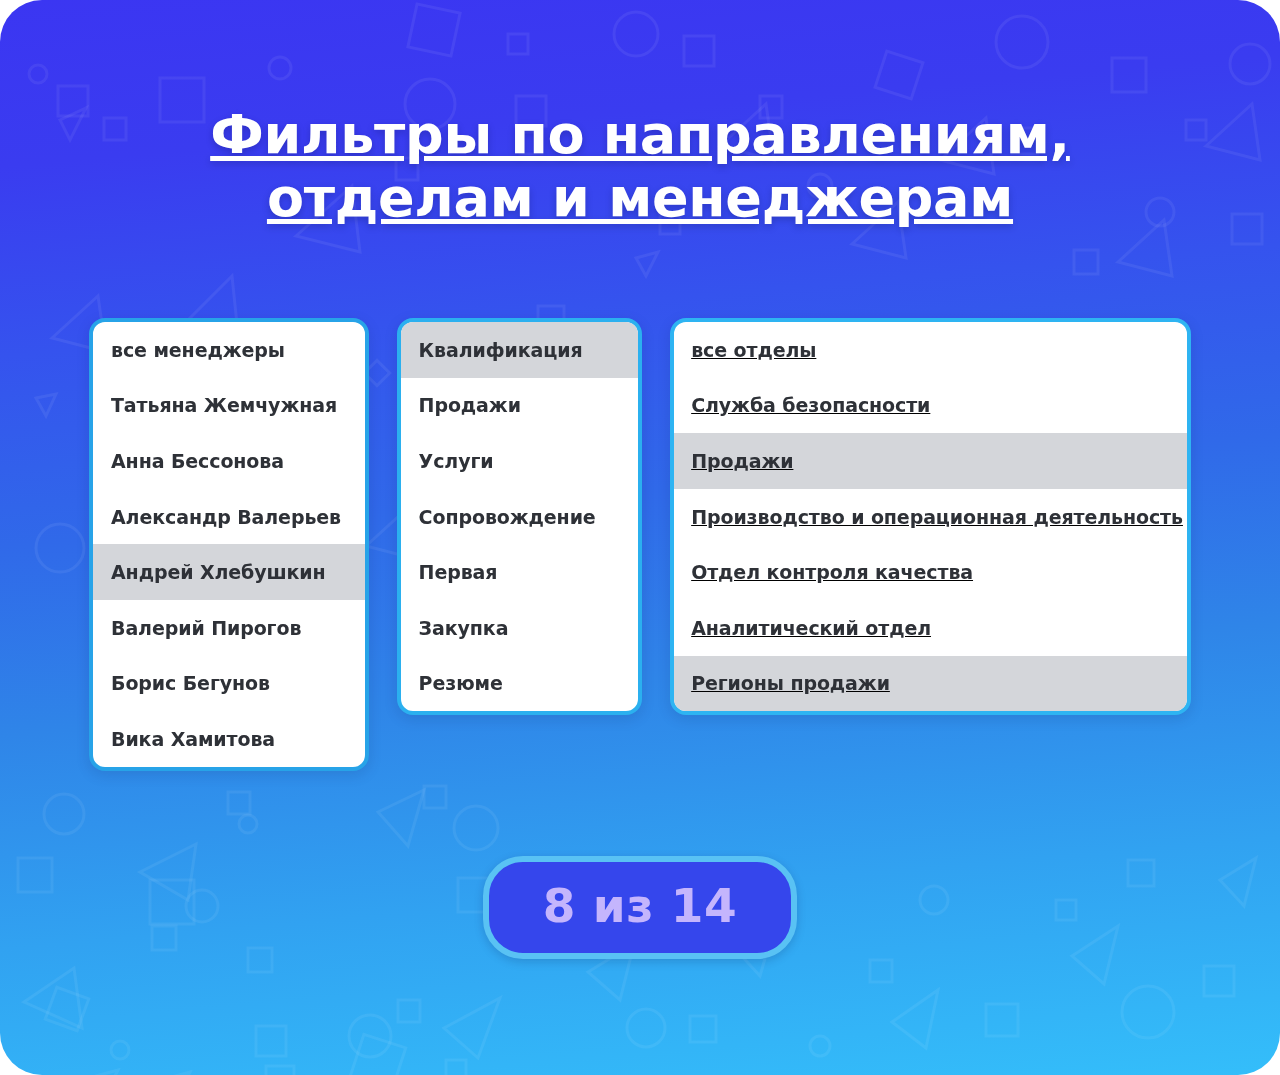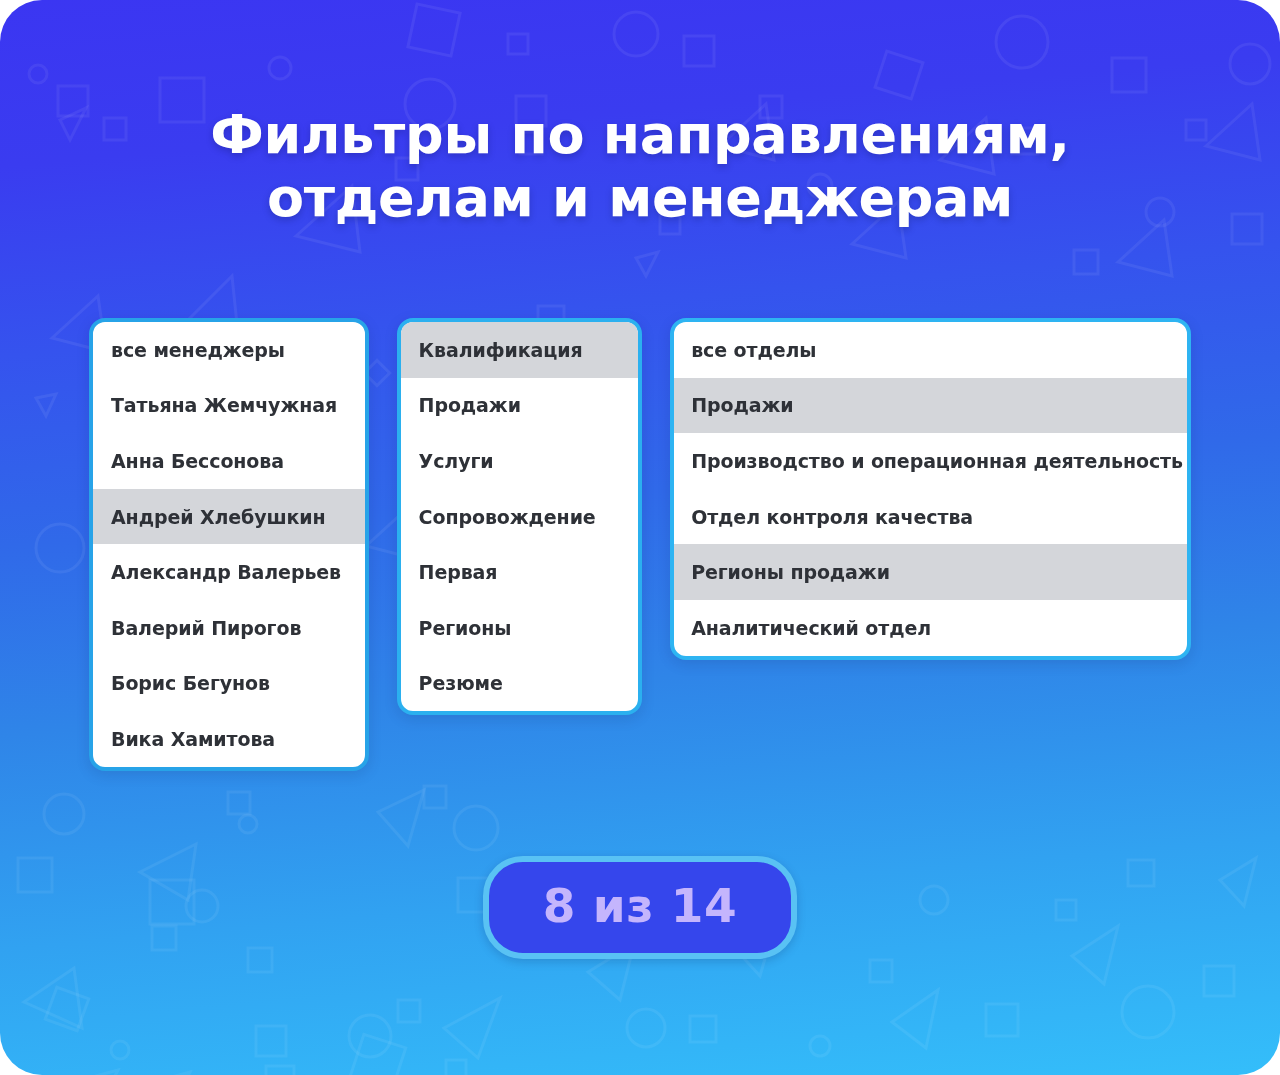--- a/index.html
+++ b/index.html
@@ -40,21 +40,21 @@
     text-align: center;
     color: #ffffff;
     font-size: 54px;
     line-height: 1.16;
     font-weight: 700;
     letter-spacing: -0.3px;
     text-shadow: 0 3px 7px rgba(16, 20, 90, 0.28);
     padding: 0 60px;
     box-sizing: border-box;
   }
-  .title .line { display: block; white-space: nowrap; }
+  .title .line { display: block; white-space: nowrap; text-decoration: underline; }
 
   
   .cards {
     position: absolute;
     top: 318px;
     left: 89px;
     right: 89px;
     display: flex;
     align-items: flex-start;
     gap: 28px;
@@ -62,21 +62,21 @@
   .card {
     background: #ffffff;
     border: 4px solid;
     border-radius: 16px;
     overflow: hidden;
     box-sizing: border-box;
     box-shadow: 0 4px 14px rgba(12, 20, 80, 0.13);
   }
   .card--managers { width: 287px; border-color: #27a3e8; }
   .card--quals    { width: 252px; border-color: #2bb0ef; }
-  .card--depts    { flex: 1 1 auto; border-color: #2eb4f2; }
+  .card--depts    { flex: 1 1 auto; border-color: #2eb4f2; text-decoration: underline; }
 
   .list { display: block; }
 
   .row {
     height: 55.6px;
     display: flex;
     align-items: center;
     box-sizing: border-box;
     padding: 0 18px;
     font-size: 19px;
@@ -214,48 +214,49 @@
     <span class="line">отделам и менеджерам</span>
   </div>
 
   <div class="cards">
 
     <div class="card card--managers">
       <div class="list">
           <div class="row">все менеджеры</div>
           <div class="row">Татьяна Жемчужная</div>
           <div class="row">Анна Бессонова</div>
+          <div class="row">Александр Валерьев</div>
           <div class="row is-selected">Андрей Хлебушкин</div>
-          <div class="row">Александр Валерьев</div>
           <div class="row">Валерий Пирогов</div>
           <div class="row">Борис Бегунов</div>
           <div class="row">Вика Хамитова</div>
         </div>
     </div>
 
     <div class="card card--quals">
       <div class="list">
           <div class="row is-selected">Квалификация</div>
           <div class="row">Продажи</div>
           <div class="row">Услуги</div>
           <div class="row">Сопровождение</div>
           <div class="row">Первая</div>
-          <div class="row">Регионы</div>
+          <div class="row">Закупка</div>
           <div class="row">Резюме</div>
         </div>
     </div>
 
     <div class="card card--depts">
       <div class="list">
           <div class="row">все отделы</div>
+          <div class="row">Служба безопасности</div>
           <div class="row is-selected">Продажи</div>
           <div class="row">Производство и операционная деятельность</div>
           <div class="row">Отдел контроля качества</div>
+          <div class="row">Аналитический отдел</div>
           <div class="row is-selected">Регионы продажи</div>
-          <div class="row">Аналитический отдел</div>
         </div>
     </div>
 
   </div>
 
   <div class="badge-wrap">
     <div class="badge">8 из 14</div>
   </div>
 
 </div>

